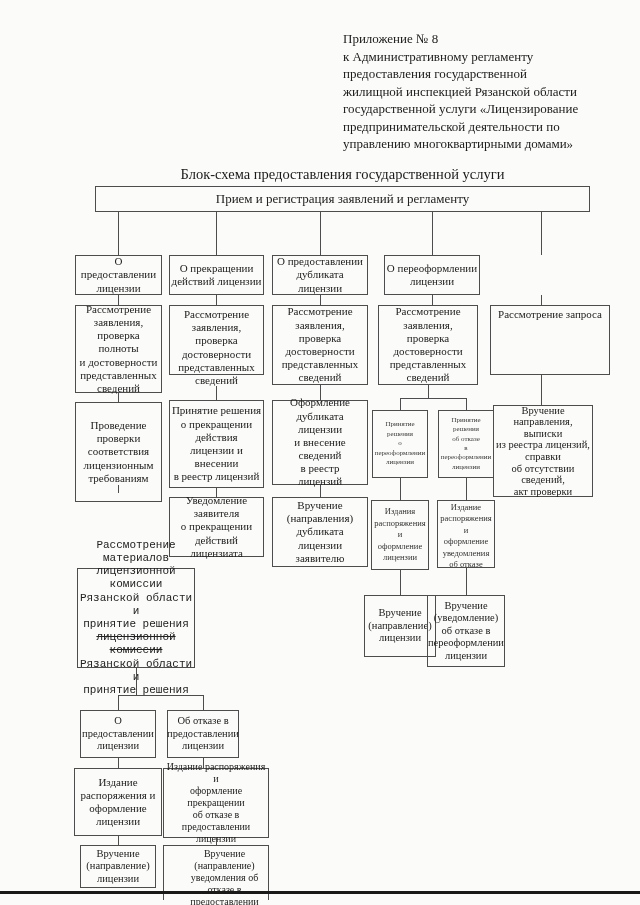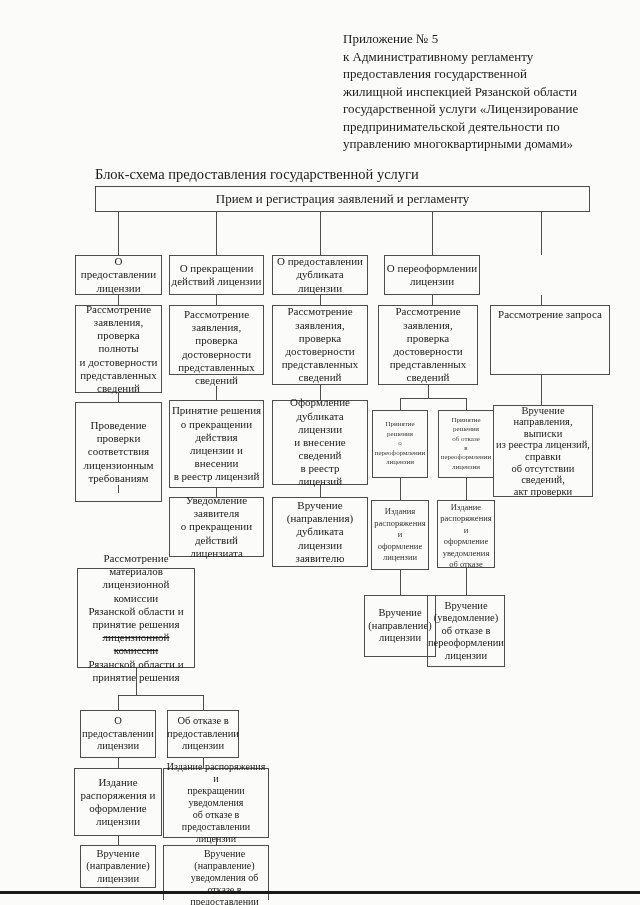--- a/index.html
+++ b/index.html
@@ -7,50 +7,50 @@
     position:relative;width:640px;height:905px;margin:0 auto;
     background:#fbfbf9;overflow:hidden;
     font-family:"Liberation Serif","DejaVu Serif",serif;color:#1e1e1e;
   }
   .appendix{
     position:absolute;left:343px;top:30px;width:294px;
     font-size:13px;line-height:17.5px;white-space:pre-line;color:#1b1b1b;
   }
   .title{
     position:absolute;left:95px;top:166px;width:495px;
-    font-size:14.5px;white-space:nowrap;color:#1b1b1b;
+    font-size:14.5px;text-align:center;white-space:nowrap;color:#1b1b1b;
   }
   .box{
     position:absolute;box-sizing:border-box;border:1px solid #4d4d4d;
     display:flex;align-items:center;justify-content:center;
     text-align:center;white-space:pre-line;
     font-size:11px;line-height:1.2;padding:2px 1px;color:#222;
     overflow:visible;
   }
   .root{font-size:13px;}
   .topalign{align-items:flex-start;}
   .sm{font-size:7px;line-height:1.35;color:#3a3a3a;padding:2px 0;}
   .sm2{font-size:8.5px;line-height:1.35;color:#333;padding:1px 0;}
   .mid{font-size:10.5px;}
   .mid10{font-size:10px;}
   .tight{font-size:10.5px;line-height:1.1;padding:1px 0;}
   .tight2{line-height:1.12;}
   .noborderbottom{border-bottom:none;padding-left:18px;}
-  .inner{width:100%;}
+  .inner{width:100%;font-family:Liberation Mono, monospace;}
   .struck{text-decoration:line-through;}
   .vl{position:absolute;width:1px;background:#4d4d4d;}
   .hl{position:absolute;height:1px;background:#4d4d4d;}
   .rule{position:absolute;left:0;top:891px;width:640px;height:3px;background:#191919;z-index:6;}
 </style>
 </head>
 <body>
 
 <div class="page">
 
-  <div class="appendix">Приложение № 5
+  <div class="appendix">Приложение № 8
 к Административному регламенту
 предоставления государственной
 жилищной инспекцией Рязанской области
 государственной услуги «Лицензирование
 предпринимательской деятельности по
 управлению многоквартирными домами»</div>
   <div class="title">Блок-схема предоставления государственной услуги</div>
 
   <div class="box root" style="left:95px;top:186px;width:495px;height:26px">Прием и регистрация заявлений и регламенту</div>
 
@@ -204,21 +204,21 @@
 лицензии</div>
 
   <div class="vl" style="left:118px;top:758px;height:10px"></div>
   <div class="vl" style="left:203px;top:758px;height:10px"></div>
 
   <div class="box" style="left:74px;top:768px;width:88px;height:68px">Издание
 распоряжения и
 оформление
 лицензии</div>
   <div class="box mid10" style="left:163px;top:768px;width:106px;height:70px">Издание распоряжения и
-прекращении уведомления
+оформление прекращении
 об отказе в
 предоставлении лицензии</div>
 
   <div class="vl" style="left:118px;top:836px;height:9px"></div>
   <div class="vl" style="left:216px;top:838px;height:7px"></div>
 
   <div class="box mid" style="left:80px;top:845px;width:76px;height:43px">Вручение
 (направление)
 лицензии</div>
   <div class="box mid10 topalign noborderbottom" style="left:163px;top:845px;width:106px;height:55px">Вручение (направление)

